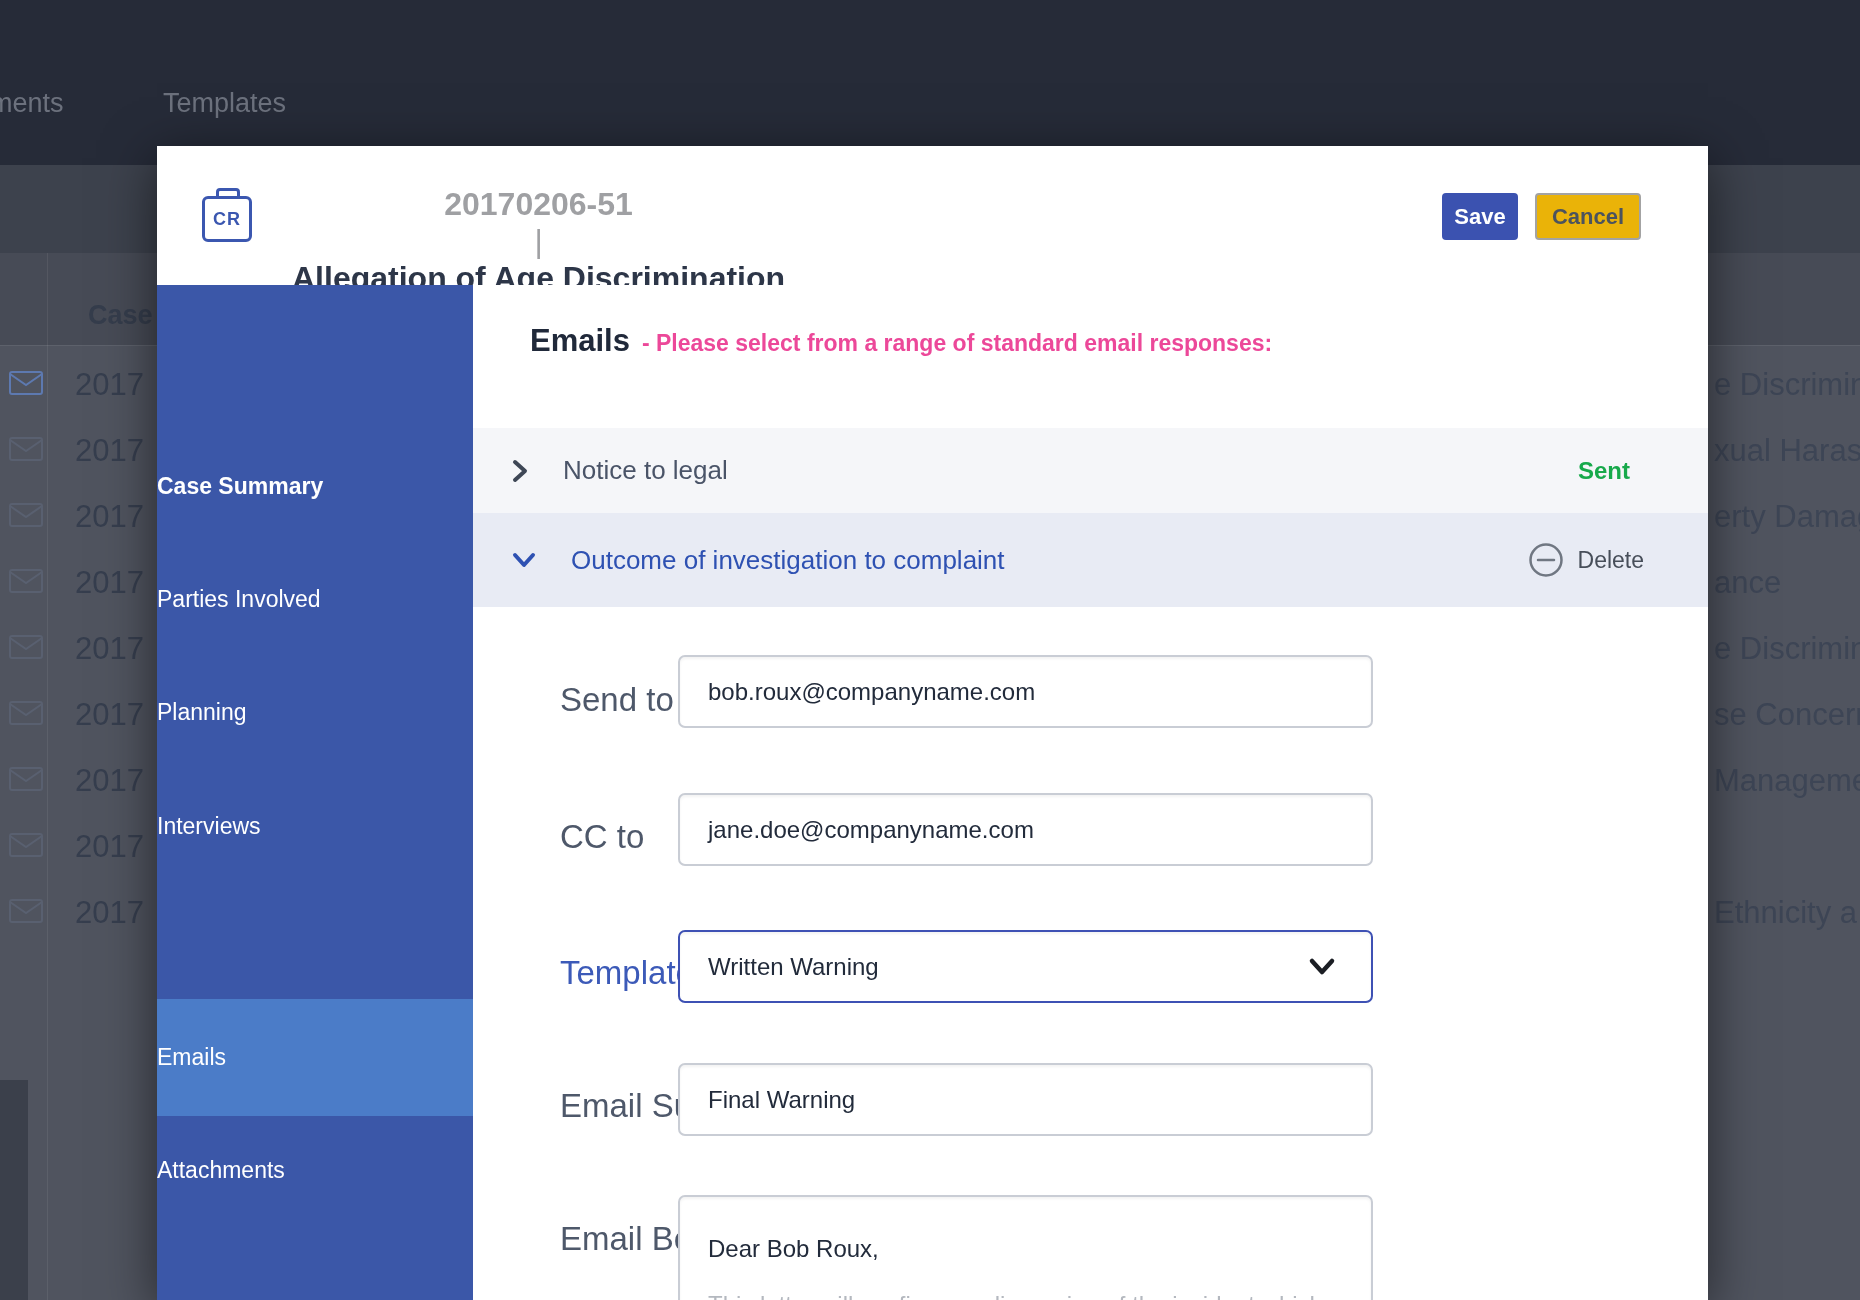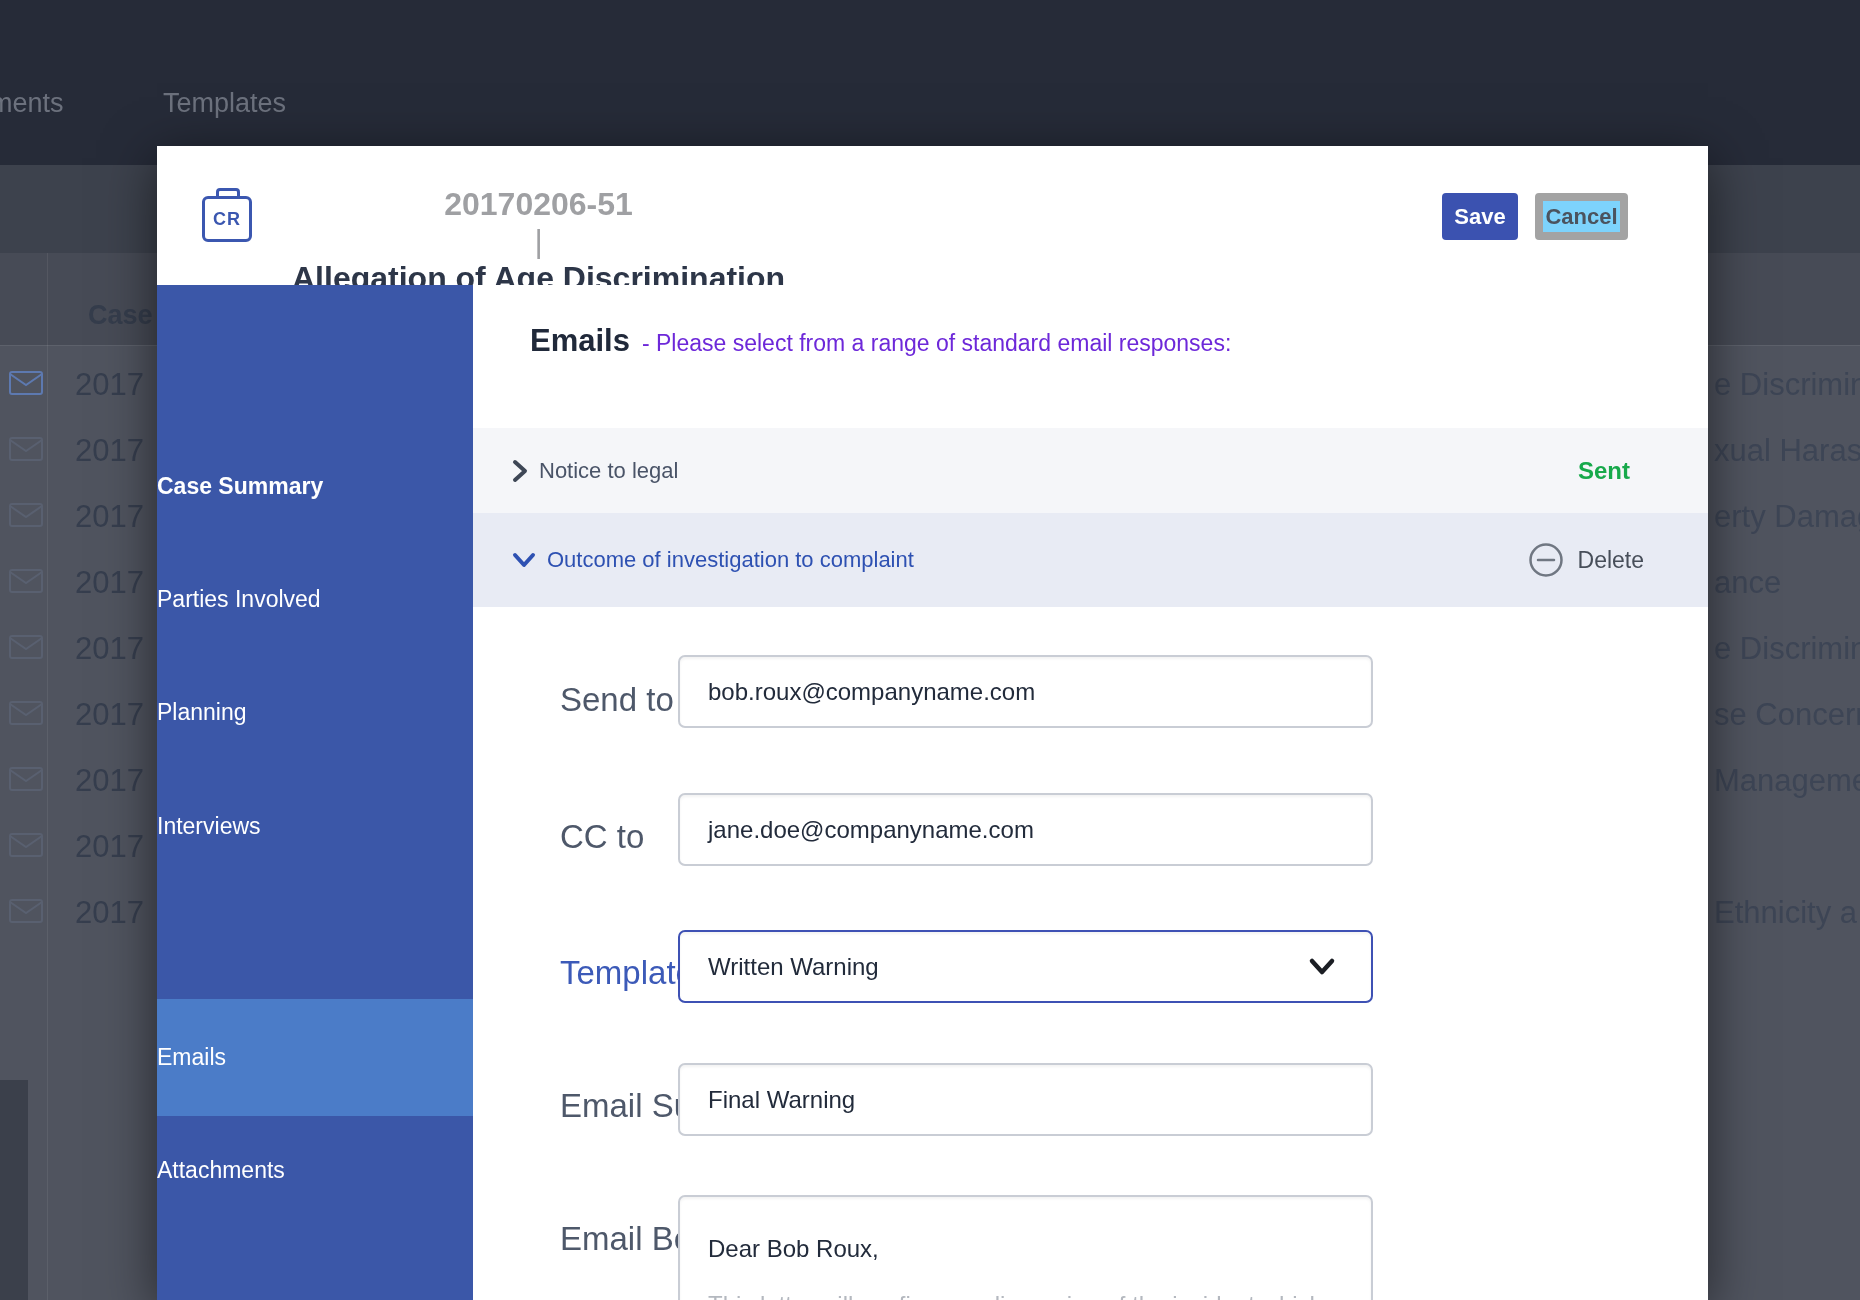--- a/index.html
+++ b/index.html
@@ -35,39 +35,39 @@
   #cr-badge .handle{position:absolute;left:14px;top:2px;width:18px;height:14px;border:3px solid #3b57b0;border-radius:4px;}
   #cr-badge .body{position:absolute;left:0;top:10px;width:44px;height:40px;border:3px solid #3b57b0;border-radius:6px;background:#fff;
     display:flex;align-items:center;justify-content:center;font-size:18px;font-weight:bold;color:#3b57b0;letter-spacing:1px;}
   #modal-title{position:absolute;left:135px;top:40px;height:60px;display:flex;align-items:center;font-size:32px;white-space:nowrap;flex-direction:column;}
   #case-number{font-weight:bold;color:#9fa0a3;}
   #title-sep{color:#9fa0a3;margin:0 14px;font-weight:normal;}
   #case-title{font-weight:bold;color:#2d3648;}
   .hdr-btn{position:absolute;top:47px;height:47px;border-radius:4px;font-size:22px;font-weight:bold;
     display:flex;align-items:center;justify-content:center;cursor:pointer;box-sizing:border-box;}
   #save-btn{left:1285px;width:76px;background:#3b52b0;color:#ffffff;}
-  #cancel-btn{left:1378px;width:93px;background:#7dd3fc;border:8px solid #a3a3a3;color:#4b535e;}
+  #cancel-btn{left:1378px;width:106px;background:#eab308;border:2px solid #a3a3a3;color:#4b535e;}
 
   
   #modal-sidebar{position:absolute;left:0;top:139px;width:316px;height:1015px;background:#3b57a8;}
   .side-item{position:absolute;left:0;width:293px;height:113px;display:flex;align-items:center;
     box-sizing:border-box;color:#ffffff;font-size:23px;cursor:pointer;}
   .side-item.bold{font-weight:bold;}
   #side-hilite{position:absolute;left:0;top:714px;width:316px;height:117px;background:#4b7cc8;}
 
   
   #modal-content{position:absolute;left:316px;top:139px;width:1235px;height:1015px;background:#fff;}
   #emails-heading-row{position:absolute;left:57px;top:38px;display:flex;align-items:baseline;white-space:nowrap;}
   #emails-heading{font-size:31px;font-weight:bold;color:#20293a;}
-  #emails-subtitle{font-size:23px;font-weight:normal;color:#6d28d9;margin-left:12px;}
+  #emails-subtitle{font-size:23px;font-weight:bold;color:#ec4899;margin-left:12px;}
   .acc-row{position:absolute;left:0;width:1235px;display:flex;align-items:center;box-sizing:border-box;cursor:pointer;}
   #acc-row-0{top:143px;height:85px;background:#f5f6f9;}
   #acc-row-1{top:228px;height:94px;background:#e8ebf4;}
   .acc-chevron{margin-left:36px;display:flex;align-items:center;}
-  .acc-label{margin-left:8px;font-size:22px;}
+  .acc-label{margin-left:32px;font-size:26px;}
   #acc-row-0 .acc-label{color:#4a5468;}
   #acc-row-1 .acc-label{color:#2e51b2;}
   .acc-right{margin-left:auto;display:flex;align-items:center;justify-content:center;}
   #acc-status-sent{font-size:24px;font-weight:bold;color:#17a94b;margin-right:78px;}
   #delete-btn{display:flex;align-items:center;margin-right:64px;cursor:pointer;}
   #delete-label{font-size:23px;color:#474e59;margin-left:14px;}
 
   
   .form-label{position:absolute;left:87px;font-size:33px;color:#4e586a;white-space:nowrap;}
   .form-input{position:absolute;left:205px;width:695px;height:73px;box-sizing:border-box;

